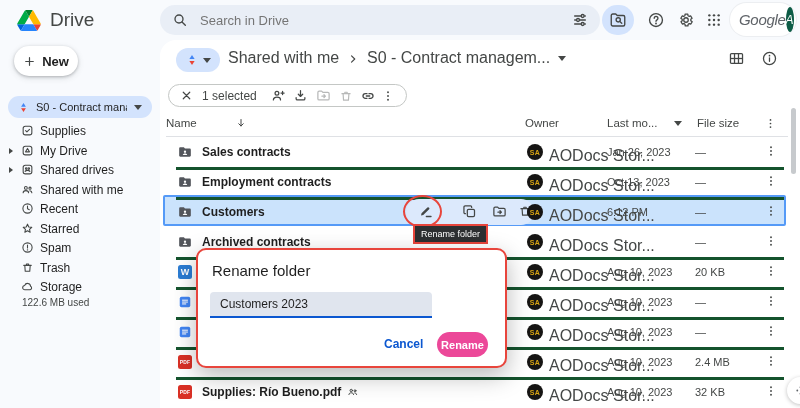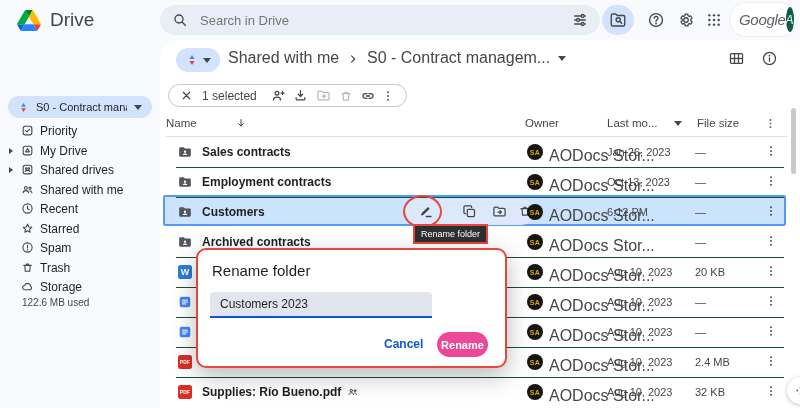--- a/index.html
+++ b/index.html
@@ -68,21 +68,21 @@
     position:absolute;left:8px;top:44px;width:239px;height:23px;border:1px solid #c4c7c5;border-radius:13px;
     display:flex;align-items:center;padding:0 10px;box-sizing:border-box;gap:0;
   }
   .seltoolbar .cnt{font-size:12px;color:#444746;margin:0 10px 0 8px;white-space:nowrap}
   .tact{width:30px;display:flex;justify-content:center}
   .dim{opacity:.38}
 
   
   .thead{position:absolute;left:6px;top:72px;width:622px;height:24px;border-bottom:1px solid #dfe1e5;font-size:11.5px;color:#444746}
   .thead .hc{position:absolute;top:5px;display:flex;align-items:center;gap:16px}
-  .trow{position:absolute;left:16px;width:608px;height:30px;border-bottom:1px solid #14532d;font-size:12px;z-index:2}
+  .trow{position:absolute;left:16px;width:608px;height:30px;border-bottom:3px solid #14532d;font-size:12px;z-index:2}
   .trow .ticon{position:absolute;left:2px;top:8px}
   .trow .tname{position:absolute;left:26px;top:0;line-height:30px;font-weight:bold;color:#1f1f1f;display:flex;align-items:center;gap:6px;white-space:nowrap}
   .trow .avatar{position:absolute;left:351px;top:7px;width:16px;height:16px;border-radius:50%;background:#161514;
     color:#d9a514;font-size:7px;font-weight:bold;display:flex;align-items:center;justify-content:center;letter-spacing:.3px}
   .trow .owner{position:absolute;left:373px;top:4px;line-height:30px;font-size:16px;color:#444746;white-space:nowrap}
   .trow .modif{position:absolute;left:431px;top:0;line-height:30px;font-size:11px;color:#444746;white-space:nowrap}
   .trow .fsize{position:absolute;left:519px;top:0;line-height:30px;font-size:11px;color:#444746;white-space:nowrap}
   .trow .rowmenu{position:absolute;left:588px;top:7px}
   .selection-box{position:absolute;left:3px;top:155px;width:623px;height:31px;background:#cbe3fc;
     border:2px solid #559af7;border-radius:2px;box-sizing:border-box;z-index:1}
@@ -198,40 +198,48 @@
     </span>
   </div>
 
   <div class="google-chip">
     <span class="google-word">Google</span>
     <div class="g-avatar">A</div>
   </div>
 </div>
 
 <div class="sidebar">
+  <div class="new-btn">
+    <span>
+      <svg width="13" height="13" viewBox="0 0 24 24" stroke="#444746" fill="none" stroke-width="2.2" stroke-linecap="round">
+        <path d="M12 5v14M5 12h14"></path>
+      </svg>
+    </span>
+    <span>New</span>
+  </div>
 
   <div class="ws-pill">
     <span>
       <svg width="11" height="11" viewBox="0 0 24 24" fill="none" stroke="none">
         <path d="M12 2l5.2 8.2H6.8z" fill="#4285f4"></path>
         <path d="M12 22l-5.2-8.2h10.4z" fill="#ea4335"></path>
       </svg>
     </span>
     <span class="lbl">S0 - Contract mana...</span>
     <span class="caret"></span>
   </div>
 
   <div class="nav-item" style="top:81px">
     <span class="nico">
       <svg width="13" height="13" viewBox="0 0 24 24" stroke="#444746" fill="none" stroke-width="2" stroke-linecap="round" stroke-linejoin="round">
         <rect x="4" y="4" width="16" height="16" rx="4"></rect>
           <path d="M8.5 12.3l2.4 2.4 4.8-4.8"></path>
       </svg>
     </span>
-    <span class="nlbl">Priority</span>
+    <span class="nlbl">Supplies</span>
   </div>
 
   <div class="nav-item" style="top:101px">
     <span class="expander"></span>
     <span class="nico">
       <svg width="13" height="13" viewBox="0 0 24 24" stroke="#444746" fill="none" stroke-width="2" stroke-linejoin="round">
         <rect x="4" y="4" width="16" height="16" rx="4"></rect>
           <path d="M12 8.2l3.6 6.3H8.4z"></path>
       </svg>
     </span>

